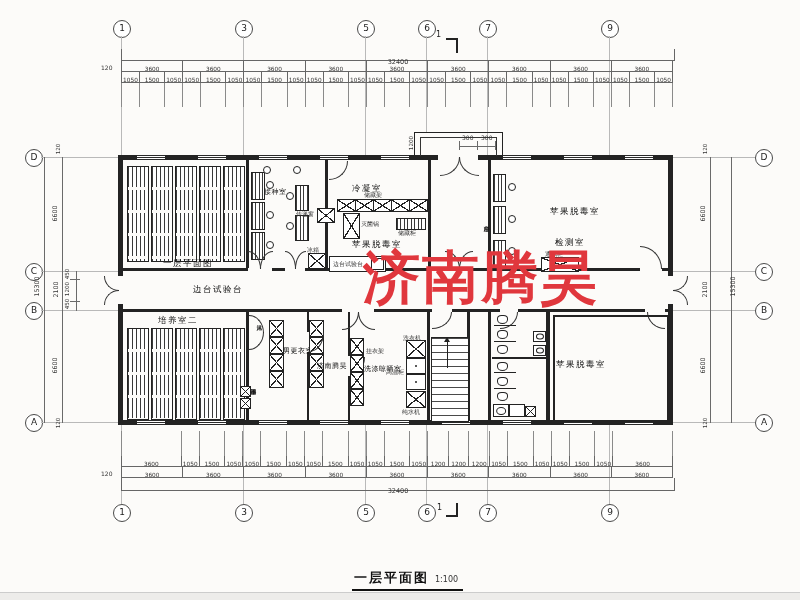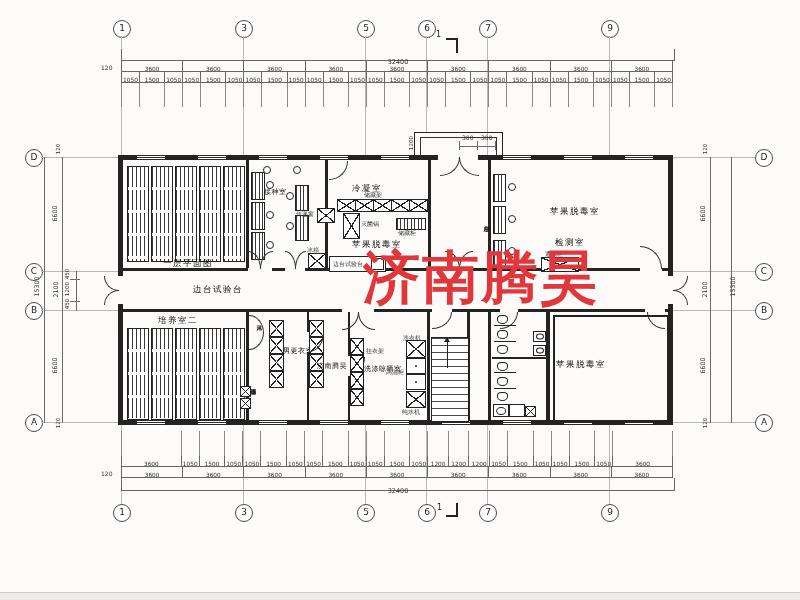--- a/index.html
+++ b/index.html
@@ -610,15 +610,18 @@
   <div class="basin" style="left:533px;top:345px;width:11px;height:9px"></div>
   <div class="basin" style="left:493px;top:404px;width:14px;height:11px"></div>
   <div class="obox" style="left:509px;top:404px;width:14px;height:11px"></div>
   <div class="xbox" style="left:525px;top:406px;width:9px;height:9px"></div>
 
   <div class="abs" style="left:553px;top:315px;width:112px;height:103px;border:2px solid #232323"></div>
   <span class="lbl" style="left:556px;top:359px">苹果脱毒室</span>
 
   <div id="watermark" style="color: rgb(224, 55, 61);">济南腾昊</div>
 
+  <div id="title">
+    <span class="t1">一层平面图</span><span class="t2">1:100</span>
+  </div>
 
   <div id="bottomstrip"></div>
 </div>
 
 </body></html>

